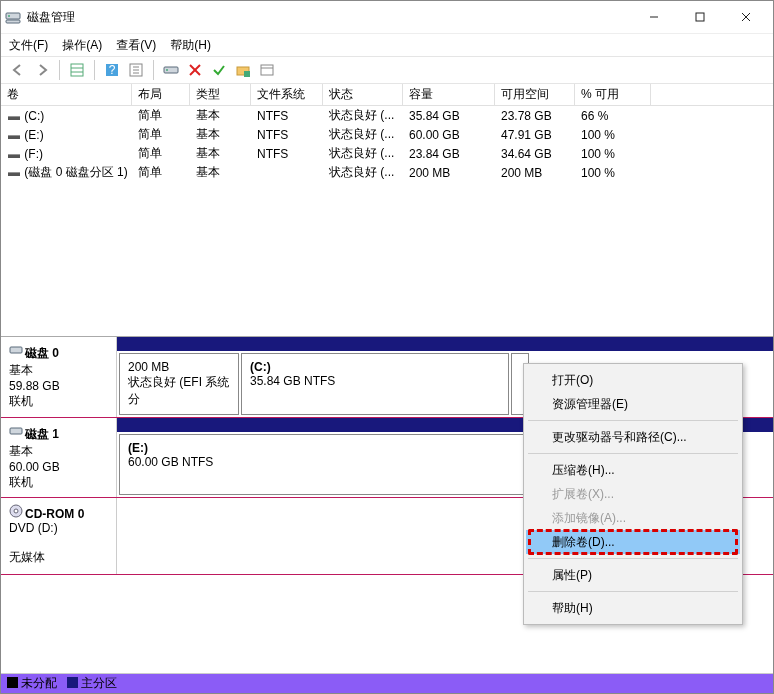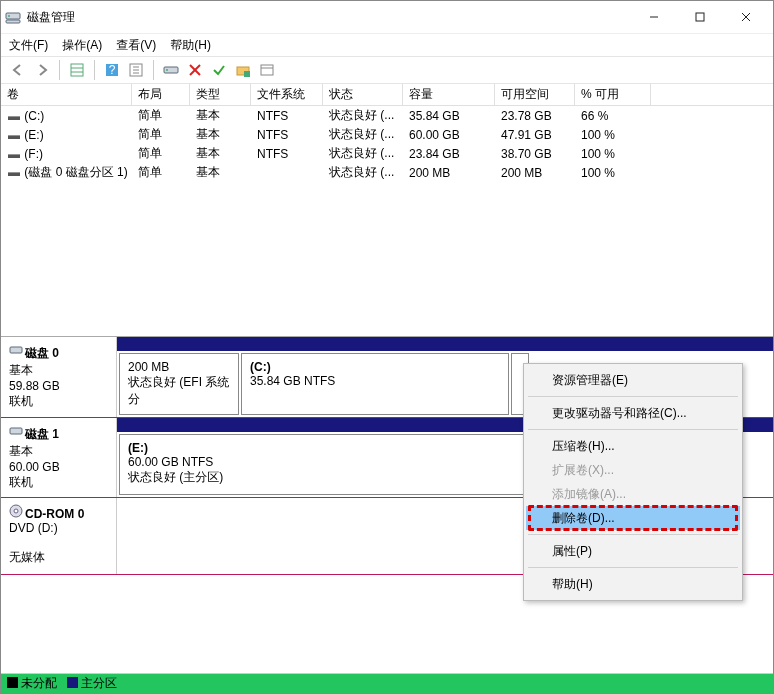--- a/index.html
+++ b/index.html
@@ -23,21 +23,21 @@
 .diskpanel { border-top: 1px solid #aaa; }
 .diskrow { display: flex; border-bottom: 1px solid #be185d; }
 .diskhdr { width: 116px; padding: 6px 8px; border-right: 1px solid #ccc; }
 .diskhdr .dname { font-weight: bold; }
 .diskhdr .dicon { display: inline-block; width: 14px; margin-right: 2px; }
 .diskbody { flex: 1; display: flex; flex-direction: column; }
 .diskbar { height: 14px; background: #18187c; }
 .diskparts { flex: 1; display: flex; gap: 2px; padding: 2px 2px; }
 .part { border: 1px solid #888; padding: 6px 8px; min-height: 56px; }
 .part .pline1 { font-weight: bold; }
-.legend { position: absolute; left: 0; bottom: 0; width: 772px; height: 20px; border-top: 1px solid #ccc; display: flex; align-items: center; padding: 0 6px; gap: 10px; background: #22c55e; }
+.legend { position: absolute; left: 0; bottom: 0; width: 772px; height: 20px; border-top: 1px solid #ccc; display: flex; align-items: center; padding: 0 6px; gap: 10px; background: #8b5cf6; }
 .legend .sw { width: 11px; height: 11px; display: inline-block; margin-right: 3px; vertical-align: -1px; }
 .ctxmenu { position: absolute; left: 522px; top: 362px; width: 220px; background: #f2f2f2; border: 1px solid #bbb; box-shadow: 2px 2px 5px rgba(0,0,0,.25); padding: 4px 2px; z-index: 10; }
 .ctxmenu .mi { height: 24px; display: flex; align-items: center; padding: 0 26px; cursor: default; white-space: nowrap; }
 .ctxmenu .mi[data-disabled="true"] { color: #9a9a9a; }
 .ctxmenu .mi[data-hl="true"] { background: #91c9f7; }
 .ctxmenu .msep { height: 1px; background: #d0d0d0; margin: 4px 2px; }
 .ctxmenu .mi.hlwrap { position: relative; }
 .ctxmenu .hlring { position: absolute; left: 2px; right: 2px; top: -1px; bottom: -1px; border: 3px dashed #d80000; pointer-events: none; border-radius: 2px; }
 svg { display: block; }
 </style>
@@ -177,21 +177,21 @@
       <div class="cell" style="width:80px">47.91 GB</div>
       <div class="cell" style="width:76px">100 %</div>
     </div>
     <div class="listrow">
       <div class="cell" style="width:131px"><span class="rowicon">▬</span> (F:)</div>
       <div class="cell" style="width:58px">简单</div>
       <div class="cell" style="width:61px">基本</div>
       <div class="cell" style="width:72px">NTFS</div>
       <div class="cell" style="width:80px">状态良好 (...</div>
       <div class="cell" style="width:92px">23.84 GB</div>
-      <div class="cell" style="width:80px">38.70 GB</div>
+      <div class="cell" style="width:80px">34.64 GB</div>
       <div class="cell" style="width:76px">100 %</div>
     </div>
     <div class="listrow">
       <div class="cell" style="width:131px"><span class="rowicon">▬</span> (磁盘 0 磁盘分区 1)</div>
       <div class="cell" style="width:58px">简单</div>
       <div class="cell" style="width:61px">基本</div>
       <div class="cell" style="width:72px"></div>
       <div class="cell" style="width:80px">状态良好 (...</div>
       <div class="cell" style="width:92px">200 MB</div>
       <div class="cell" style="width:80px">200 MB</div>
@@ -232,21 +232,20 @@
         <div>基本</div>
         <div>60.00 GB</div>
         <div>联机</div>
       </div>
       <div class="diskbody">
         <div class="diskbar"></div>
         <div class="diskparts">
           <div class="part" style="width: 408px;">
             <div class="pline1">(E:)</div>
             <div>60.00 GB NTFS</div>
-            <div>状态良好 (主分区)</div>
           </div>
         </div>
       </div>
     </div>
     <div class="diskrow">
       <div class="diskhdr">
         <div class="dname"><span class="dicon"><svg width="14" height="14">
               <circle cx="7" cy="7" r="6" fill="#dde" stroke="#667"></circle>
               <circle cx="7" cy="7" r="2" fill="#fff" stroke="#667"></circle>
             </svg></span>CD-ROM 0</div>
@@ -257,20 +256,21 @@
       <div class="diskbody" style="min-height: 76px;"></div>
     </div>
   </div>
 
 <div class="legend">
   <span><span class="sw" style="background:#000"></span><span>未分配</span></span>
   <span><span class="sw" style="background:#18187c"></span><span>主分区</span></span>
 </div>
 
 <div class="ctxmenu">
+  <div class="mi">打开(O)</div>
   <div class="mi">资源管理器(E)</div>
   <div class="msep"></div>
   <div class="mi">更改驱动器号和路径(C)...</div>
   <div class="msep"></div>
   <div class="mi">压缩卷(H)...</div>
   <div class="mi" data-disabled="true">扩展卷(X)...</div>
   <div class="mi" data-disabled="true">添加镜像(A)...</div>
   <div class="mi hlwrap" data-hl="true">
     <span>删除卷(D)...</span>
     <span class="hlring"></span>

